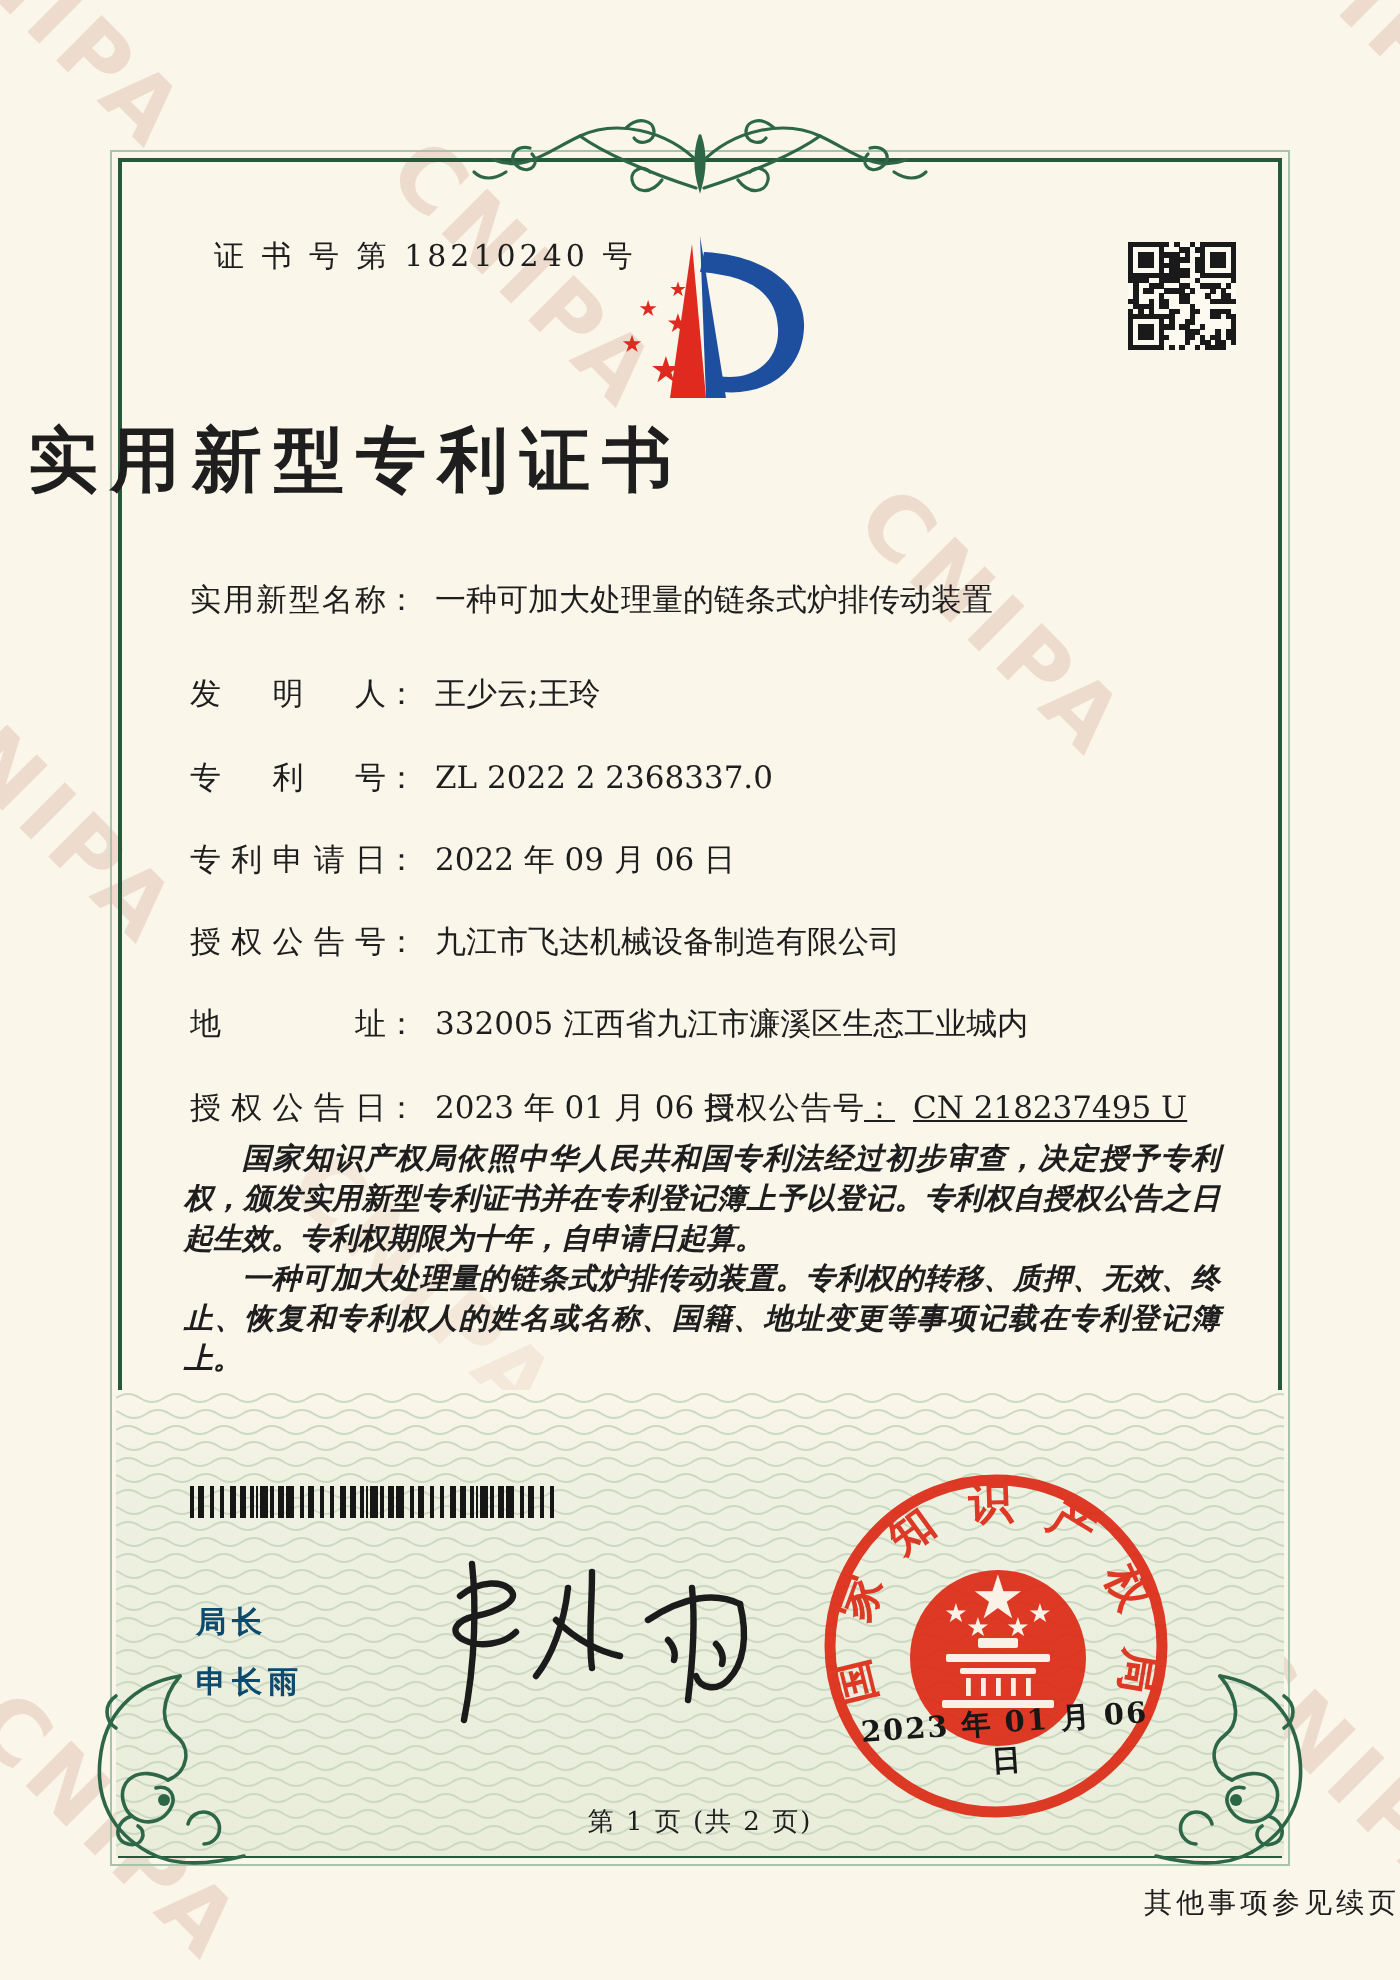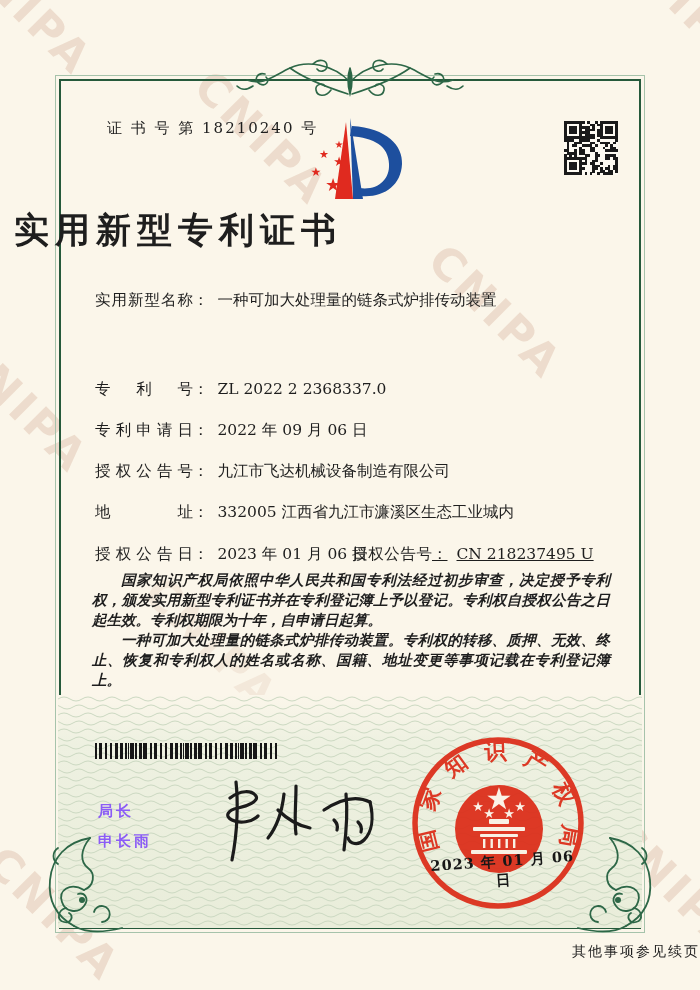--- a/index.html
+++ b/index.html
@@ -42,21 +42,21 @@
   
   .paras{position:absolute;left:92px;top:570px;width:518px;font-size:14.5px;line-height:20px;
          font-style:italic;text-align:justify;z-index:2;}
   .paras p{margin:0;text-indent:2em;font-weight:bold;}
   
   .barcode{position:absolute;left:95px;top:743px;width:185px;height:16px;z-index:2;
     background:
       repeating-linear-gradient(90deg,#161616 0 2px,rgba(0,0,0,0) 2px 5px),
       repeating-linear-gradient(90deg,#161616 0 1px,rgba(0,0,0,0) 1px 4px,#161616 4px 6px,rgba(0,0,0,0) 6px 11px);}
   .signer{position:absolute;left:98px;top:796px;z-index:2;font-family:"DejaVu Sans","Liberation Sans",sans-serif;
-          font-size:15px;font-weight:600;letter-spacing:3px;line-height:30px;color:#8b5cf6;}
+          font-size:15px;font-weight:600;letter-spacing:3px;line-height:30px;color:#0c4a6e;}
   .signature{position:absolute;left:200px;top:776px;z-index:3;}
   .seal{position:absolute;left:408px;top:733px;z-index:3;}
   .seal-date{position:absolute;left:428px;top:852px;width:150px;text-align:center;z-index:4;
              font-size:14.5px;font-weight:600;letter-spacing:1px;color:#171717;transform:rotate(-4deg);}
   .pagenum{position:absolute;left:0;top:902px;width:100%;text-align:center;font-size:13px;
            letter-spacing:1px;z-index:2;}
   .footnote{position:absolute;left:0;top:943px;width:100%;text-align:right;font-size:14px;
             letter-spacing:2px;z-index:2;}
   svg text{font-family:"DejaVu Sans","Liberation Sans",sans-serif;}
 </style>
@@ -409,20 +409,23 @@
         <rect x="17" y="20" width="1.05" height="1.05"></rect>
         <rect x="18" y="20" width="1.05" height="1.05"></rect>
       </svg>
   </div>
 
   <div class="title">实用新型专利证书</div>
 
   <div class="frow f0">
     <span class="flabel">实用新型名称</span><span>：</span><span class="fval">一种可加大处理量的链条式炉排传动装置</span>
   </div>
+  <div class="frow f1">
+    <span class="flabel">发明人</span><span>：</span><span class="fval">王少云;王玲</span>
+  </div>
   <div class="frow f2">
     <span class="flabel">专利号</span><span>：</span><span class="fval">ZL 2022 2 2368337.0</span>
   </div>
   <div class="frow f3">
     <span class="flabel">专利申请日</span><span>：</span><span class="fval">2022 年 09 月 06 日</span>
   </div>
   <div class="frow f4">
     <span class="flabel">授权公告号</span><span>：</span><span class="fval">九江市飞达机械设备制造有限公司</span>
   </div>
   <div class="frow f5">
@@ -487,15 +490,16 @@
           <rect x="6.5" y="10" width="2.4" height="9"></rect>
           <rect x="14" y="10" width="2.4" height="9"></rect>
           <rect x="-28" y="21" width="56" height="4" rx="1"></rect>
         </g>
       </g>
     </g>
   </svg>
 
   <div class="seal-date">2023 年 01 月 06 日</div>
 
+  <div class="pagenum">第 1 页 (共 2 页)</div>
   <div class="footnote">其他事项参见续页</div>
 
 </div>
 
 </body></html>

